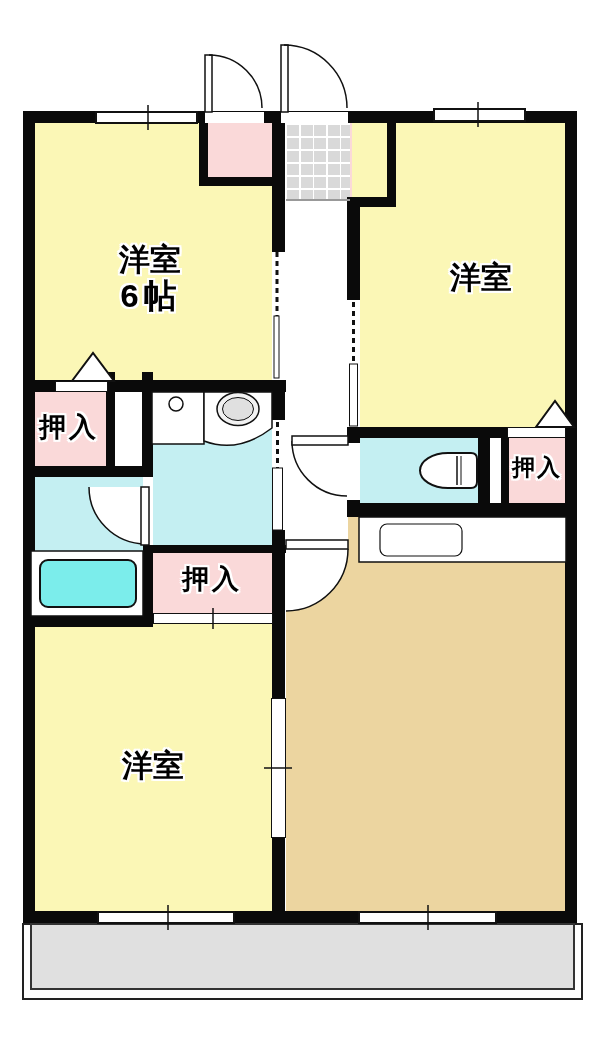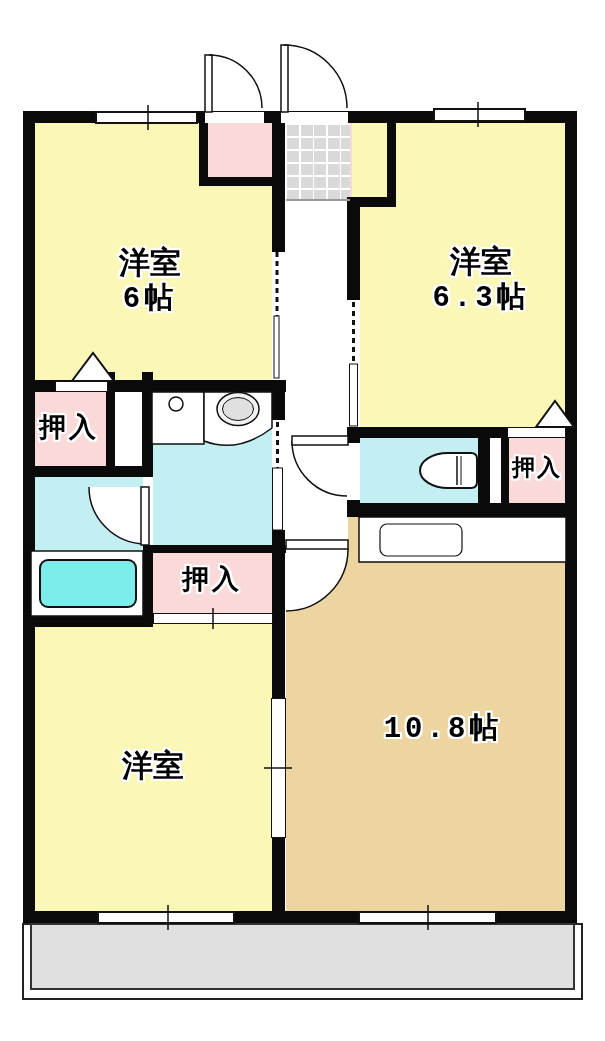--- a/index.html
+++ b/index.html
@@ -9,21 +9,21 @@
   .floor{position:absolute;}
   .gap{position:absolute;background:#fff;}
   .win{position:absolute;background:#fff;border:2px solid #111;box-sizing:border-box;}
   .band{position:absolute;background:#fff;border:1.5px solid #111;box-sizing:border-box;}
   svg.overlay{position:absolute;left:0;top:0;width:605px;height:1041px;pointer-events:none;}
   .lbl{position:absolute;transform:translate(-50%,-50%);text-align:center;
        font-weight:bold;color:#000;white-space:nowrap;line-height:1.15;
        text-shadow:-2px -2px 0 #fff,2px -2px 0 #fff,-2px 2px 0 #fff,2px 2px 0 #fff,
                    0 -2px 0 #fff,0 2px 0 #fff,-2px 0 0 #fff,2px 0 0 #fff;}
   .lbl .l1{display:block;font-size:31px;}
-  .lbl .l2{display:block;font-size:29px;letter-spacing:4px;}
+  .lbl .l2{display:block;font-size:33px;letter-spacing:4px;}
   .lbl-ldk .l1{font-size:33px;letter-spacing:2px;}
   .oshiire{font-size:27px;letter-spacing:3px;}
   .oshiire-sm{font-size:23px;letter-spacing:2px;}
   .genkan-tiles{position:absolute;background-color:#d9d9d9;
      background-image:repeating-linear-gradient(to right,#fff 0 1.5px,transparent 1.5px 13.4px),
                       repeating-linear-gradient(to bottom,#fff 0 1.5px,transparent 1.5px 13px);}
   .balcony-outer{position:absolute;background:#fff;border:2px solid #222;box-sizing:border-box;}
   .balcony-inner{position:absolute;background:#e0e0e0;border:2px solid #333;box-sizing:border-box;}
 </style>
 </head>
@@ -167,25 +167,23 @@
       <line x1="264" y1="768" x2="292" y2="768"></line>
     </g>
   </svg>
 
   <div class="lbl" style="left:150px;top:281px;">
     <span class="l1">洋室</span>
     <span class="l2">6帖</span>
   </div>
   <div class="lbl" style="left:481px;top:280px;">
     <span class="l1">洋室</span>
-    <span class="l2">6.3帖</span>
   </div>
   <div class="lbl" style="left:153px;top:768px;">
     <span class="l1">洋室</span>
   </div>
   <div class="lbl lbl-ldk" style="left:443px;top:730px;">
-    <span class="l2">10.8帖</span>
   </div>
   <div class="lbl oshiire" style="left:69px;top:430px;">押入</div>
   <div class="lbl oshiire" style="left:212px;top:582px;">押入</div>
   <div class="lbl oshiire-sm lbl" style="left:537px;top:469px;">押入</div>
 
 </div>
 
 </body></html>

